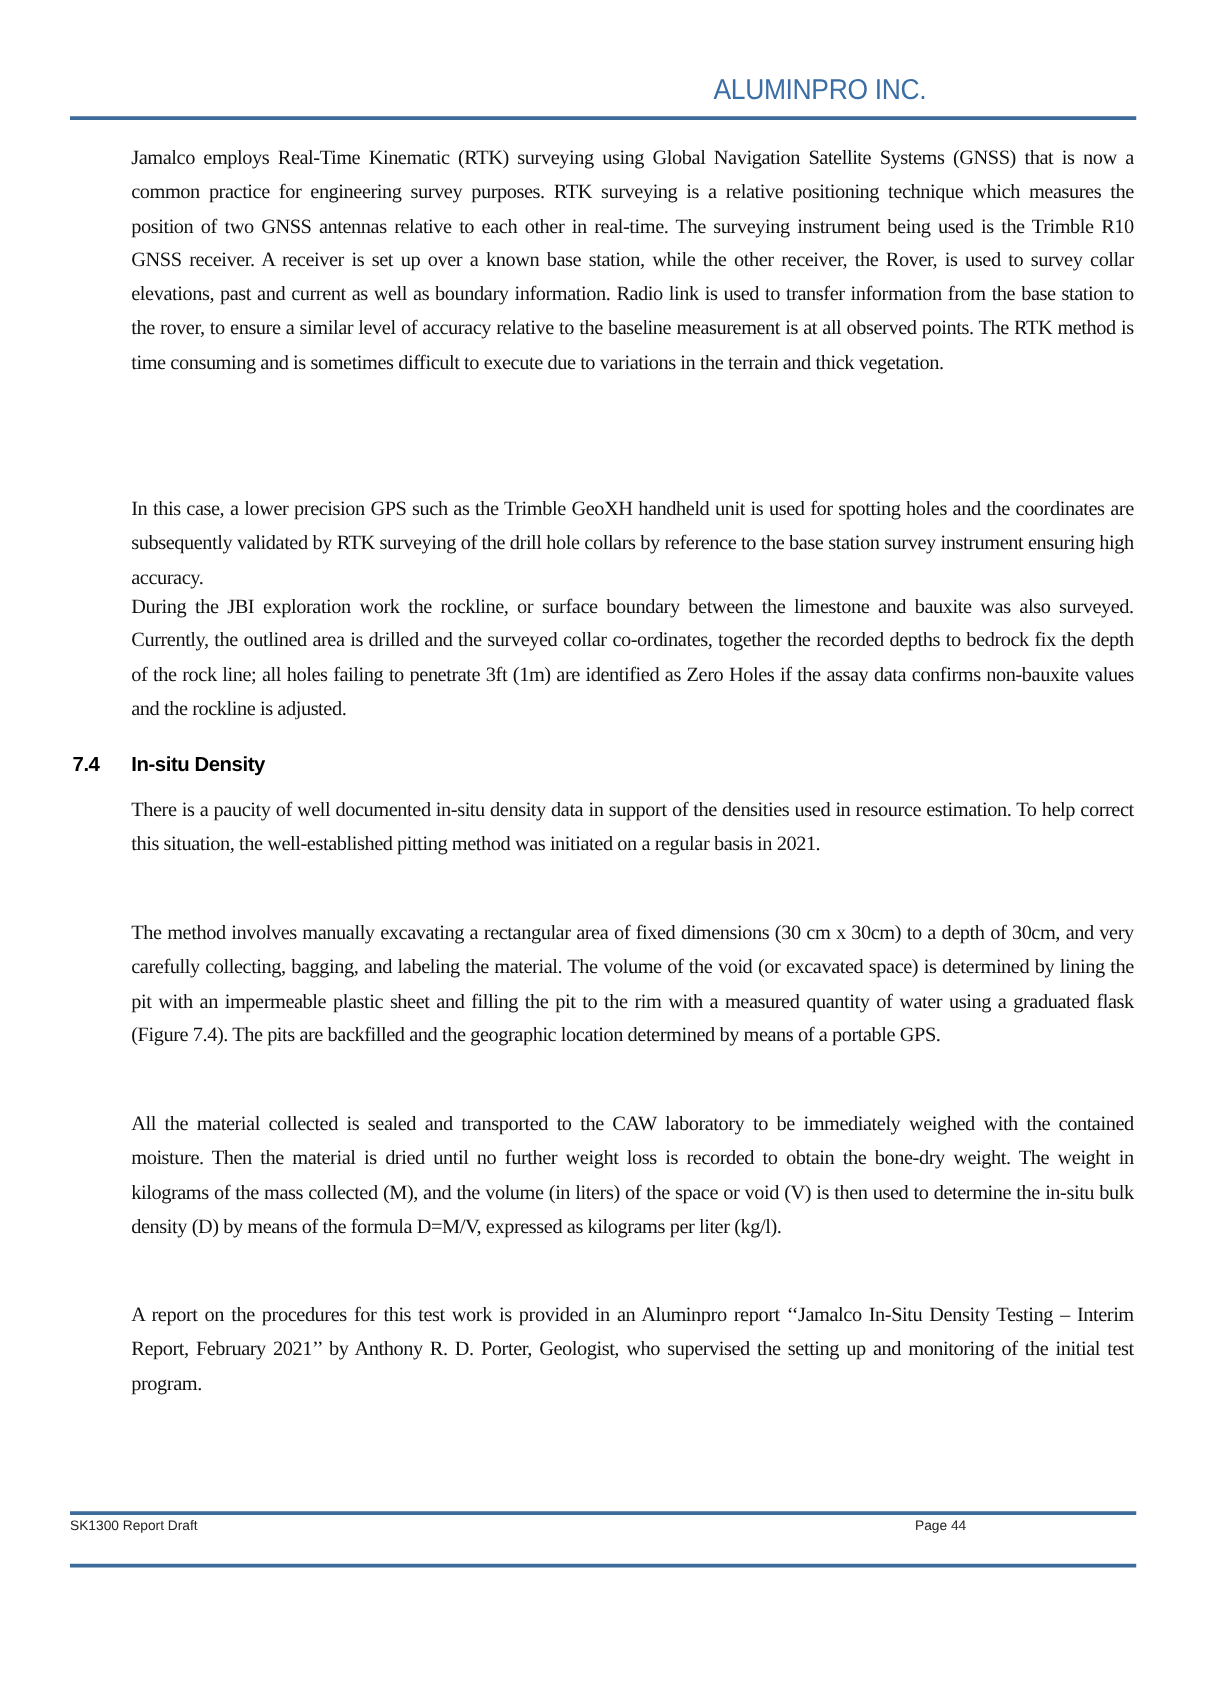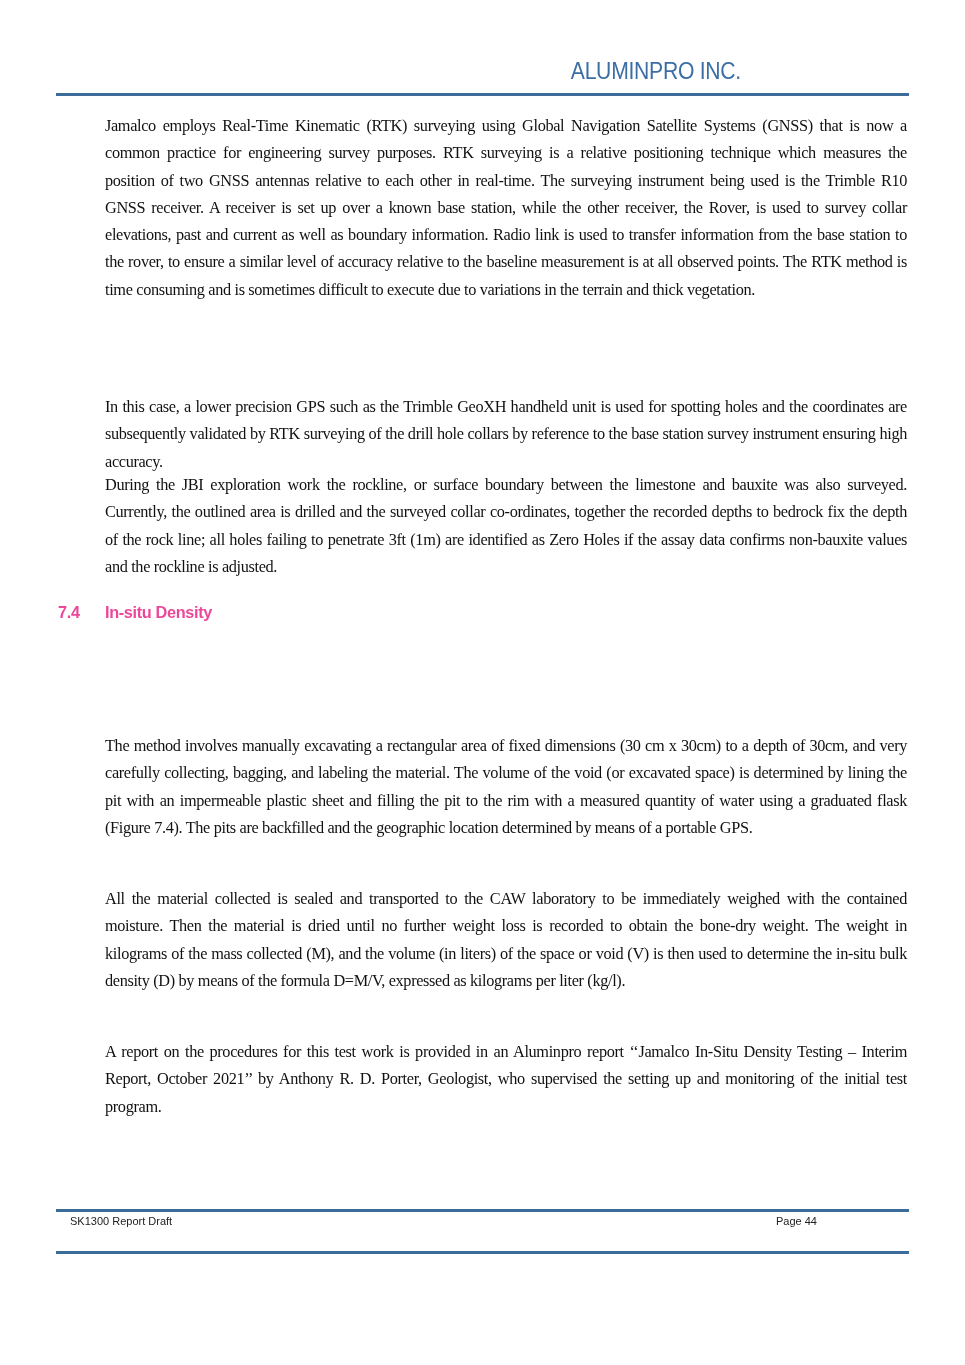--- a/index.html
+++ b/index.html
@@ -15,47 +15,48 @@
   .rule.foot1 { top: 1209px; }
   .rule.foot2 { top: 1251px; }
   .body-text {
     position: absolute; left: 105px; width: 802px;
     font-family: Liberation Serif, serif; font-size: 16.3px; line-height: 27.3px;
     color: #111; text-align: justify; margin: 0;
     letter-spacing: -0.35px;
   }
   .heading {
     position: absolute; top: 603px; left: 58px;
-    font-family: "Liberation Sans", sans-serif; font-size: 16.3px; font-weight: bold; color: #ec4899;
+    font-family: "Liberation Sans", sans-serif; font-size: 16.3px; font-weight: bold; color: #000000;
     letter-spacing: -0.35px;
   }
   .heading .num { display: inline-block; width: 47px; }
   .footer-left, .footer-right {
     position: absolute; top: 1215px;
     font-family: "Liberation Sans", sans-serif; font-size: 11px; color: #222;
   }
-  .footer-left { left: 70px; }
-  .footer-right { left: 776px; }
+  .footer-left { left: 56px; }
+  .footer-right { left: 732px; }
 </style>
 </head>
 <body>
 
 <div class="page">
   <div class="company">ALUMINPRO INC.</div>
   <div class="rule top"></div>
 
   <p class="body-text" style="top:112px;">Jamalco employs Real-Time Kinematic (RTK) surveying using Global Navigation Satellite Systems (GNSS) that is now a common practice for engineering survey purposes. RTK surveying is a relative positioning technique which measures the position of two GNSS antennas relative to each other in real-time. The surveying instrument being used is the Trimble R10 GNSS receiver. A receiver is set up over a known base station, while the other receiver, the Rover, is used to survey collar elevations, past and current as well as boundary information. Radio link is used to transfer information from the base station to the rover, to ensure a similar level of accuracy relative to the baseline measurement is at all observed points. The RTK method is time consuming and is sometimes difficult to execute due to variations in the terrain and thick vegetation.</p>
   <p class="body-text" style="top:373px;margin-top:20px;">In this case, a lower precision GPS such as the Trimble GeoXH handheld unit is used for spotting holes and the coordinates are subsequently validated by RTK surveying of the drill hole collars by reference to the base station survey instrument ensuring high accuracy.</p>
   <p class="body-text" style="top:471px;">During the JBI exploration work the rockline, or surface boundary between the limestone and bauxite was also surveyed. Currently, the outlined area is drilled and the surveyed collar co-ordinates, together the recorded depths to bedrock fix the depth of the rock line; all holes failing to penetrate 3ft (1m) are identified as Zero Holes if the assay data confirms non-bauxite values and the rockline is adjusted.</p>
 
   <div class="heading">
     <span class="num">7.4</span><span>In-situ Density</span>
   </div>
 
+  <p class="body-text" style="top:634px;">There is a paucity of well documented in-situ density data in support of the densities used in resource estimation. To help correct this situation, the well-established pitting method was initiated on a regular basis in 2021.</p>
   <p class="body-text" style="top:732px;">The method involves manually excavating a rectangular area of fixed dimensions (30 cm x 30cm) to a depth of 30cm, and very carefully collecting, bagging, and labeling the material. The volume of the void (or excavated space) is determined by lining the pit with an impermeable plastic sheet and filling the pit to the rim with a measured quantity of water using a graduated flask (Figure 7.4). The pits are backfilled and the geographic location determined by means of a portable GPS.</p>
   <p class="body-text" style="top:885px;">All the material collected is sealed and transported to the CAW laboratory to be immediately weighed with the contained moisture. Then the material is dried until no further weight loss is recorded to obtain the bone-dry weight. The weight in kilograms of the mass collected (M), and the volume (in liters) of the space or void (V) is then used to determine the in-situ bulk density (D) by means of the formula D=M/V, expressed as kilograms per liter (kg/l).</p>
-  <p class="body-text" style="top:1038px;">A report on the procedures for this test work is provided in an Aluminpro report ‘‘Jamalco In-Situ Density Testing – Interim Report, October 2021’’ by Anthony R. D. Porter, Geologist, who supervised the setting up and monitoring of the initial test program.</p>
+  <p class="body-text" style="top:1038px;">A report on the procedures for this test work is provided in an Aluminpro report ‘‘Jamalco In-Situ Density Testing – Interim Report, February 2021’’ by Anthony R. D. Porter, Geologist, who supervised the setting up and monitoring of the initial test program.</p>
 
   <div class="rule foot1"></div>
   <div class="footer-left">SK1300 Report Draft</div>
   <div class="footer-right">Page 44</div>
   <div class="rule foot2"></div>
 </div>
 
 </body></html>

